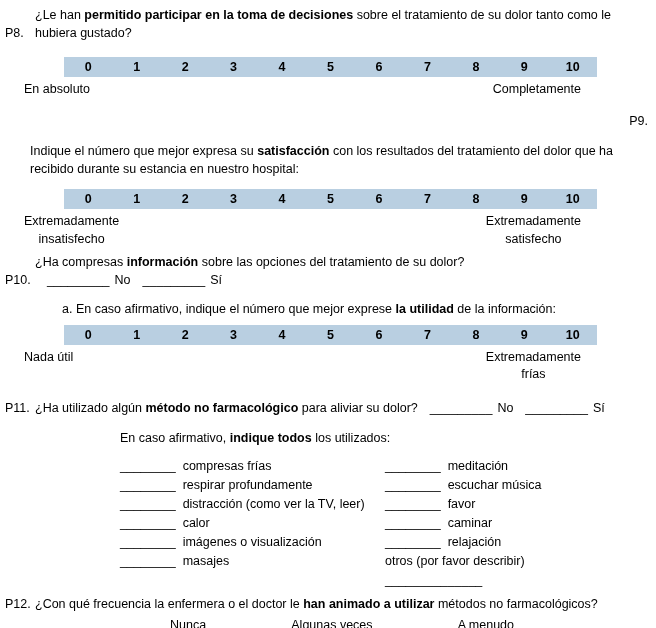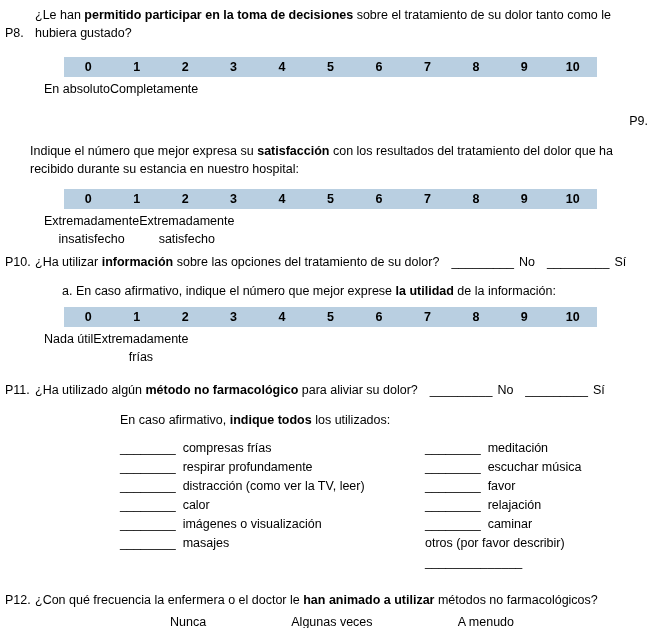--- a/index.html
+++ b/index.html
@@ -9,42 +9,42 @@
     font-family:"Liberation Sans","DejaVu Sans",sans-serif;
     font-size:12.5px;line-height:1.42;
   }
   .page{padding:7px 8px 0 5px;}
   .q{display:flex;align-items:flex-end;}
   .qnum{flex:0 0 30px;}
   .qtext{flex:1;max-width:618px;}
   b{font-weight:bold;}
   .scale{margin-left:59px;width:533px;height:20px;display:flex;background:var(--scale-fill,#b9cfe1);}
   .scale-cell{flex:1 1 0;text-align:center;line-height:20px;font-weight:bold;font-size:12.5px;}
-  .anchors{margin-left:39px;width:557px;display:flex;justify-content:flex-start;margin-top:4px;}
+  .anchors{margin-left:19px;width:557px;display:flex;justify-content:space-between;margin-top:4px;}
   .anchor{text-align:center;}
   .anchor.left-align{text-align:left;}
   .blank{letter-spacing:0;white-space:nowrap;}
   .resp{margin-left:12px;}
   .resp-label{margin-left:5px;}
   
   .bar-p8{margin-top:14px;}
   .q-p9{margin-top:15px;flex-direction:column;}
   .bar-p9{margin-top:10px;}
   .anchors-p9{margin-top:4px;}
   .q-p10{margin-top:6px;}
   .q-p10a{margin-top:11px;margin-left:57px;max-width:560px;}
   .bar-p10a{margin-top:6px;}
   .q-p11{margin-top:16px;}
   .instruction{margin-top:12px;margin-left:115px;}
-  .checklist{margin-top:9px;margin-left:115px;display:flex;gap:40px;}
+  .checklist{margin-top:9px;margin-left:115px;display:flex;}
   .col-left{width:265px;}
   .col-right{flex:1;}
   .chk-row{line-height:19px;white-space:nowrap;}
   .chk-label{margin-left:7px;}
-  .q-p12{margin-top:20px;}
+  .q-p12{margin-top:6px;}
   .options{margin-top:4px;margin-left:165px;width:344px;display:flex;justify-content:space-between;}
 </style>
 </head>
 <body>
 
 <div class="page">
 
   <div class="q q-p8">
     <span class="qnum">P8.</span>
     <div class="qtext"><span>¿Le han </span><b>permitido participar en la toma de decisiones</b><span> sobre el tratamiento de su dolor tanto como le hubiera gustado?</span></div>
@@ -90,21 +90,21 @@
       <div>insatisfecho</div>
     </span>
     <span class="anchor">
       <div>Extremadamente</div>
       <div>satisfecho</div>
     </span>
   </div>
 
   <div class="q q-p10">
     <span class="qnum">P10.</span>
-    <div class="qtext"><span>¿Ha utilizar </span><b>información</b><span> sobre las opciones del tratamiento de su dolor?</span><span class="blank resp">_________</span><span class="resp-label">No</span><span class="blank resp">_________</span><span class="resp-label">Sí</span></div>
+    <div class="qtext"><span>¿Ha compresas </span><b>información</b><span> sobre las opciones del tratamiento de su dolor?</span><span class="blank resp">_________</span><span class="resp-label">No</span><span class="blank resp">_________</span><span class="resp-label">Sí</span></div>
   </div>
   <div class="q-p10a"><span>a. En caso afirmativo, indique el número que mejor exprese </span><b>la utilidad</b><span> de la información:</span></div>
   <div class="scale bar-p10a">
     <span class="scale-cell">0</span>
     <span class="scale-cell">1</span>
     <span class="scale-cell">2</span>
     <span class="scale-cell">3</span>
     <span class="scale-cell">4</span>
     <span class="scale-cell">5</span>
     <span class="scale-cell">6</span>
@@ -133,22 +133,22 @@
       <div class="chk-row"><span class="blank">________</span><span class="chk-label">respirar profundamente</span></div>
       <div class="chk-row"><span class="blank">________</span><span class="chk-label">distracción (como ver la TV, leer)</span></div>
       <div class="chk-row"><span class="blank">________</span><span class="chk-label">calor</span></div>
       <div class="chk-row"><span class="blank">________</span><span class="chk-label">imágenes o visualización</span></div>
       <div class="chk-row"><span class="blank">________</span><span class="chk-label">masajes</span></div>
     </div>
     <div class="col-right">
       <div class="chk-row"><span class="blank">________</span><span class="chk-label">meditación</span></div>
       <div class="chk-row"><span class="blank">________</span><span class="chk-label">escuchar música</span></div>
       <div class="chk-row"><span class="blank">________</span><span class="chk-label">favor</span></div>
+      <div class="chk-row"><span class="blank">________</span><span class="chk-label">caminar</span></div>
       <div class="chk-row"><span class="blank">________</span><span class="chk-label">relajación</span></div>
-      <div class="chk-row"><span class="blank">________</span><span class="chk-label">caminar</span></div>
       <div class="chk-row"><span>otros (por favor describir)</span></div>
       <div class="chk-row"><span class="blank">______________</span></div>
     </div>
   </div>
 
   <div class="q q-p12">
     <span class="qnum">P12.</span>
     <div class="qtext"><span>¿Con qué frecuencia la enfermera o el doctor le </span><b>han animado a utilizar</b><span> métodos no farmacológicos?</span></div>
   </div>
   <div class="options">

